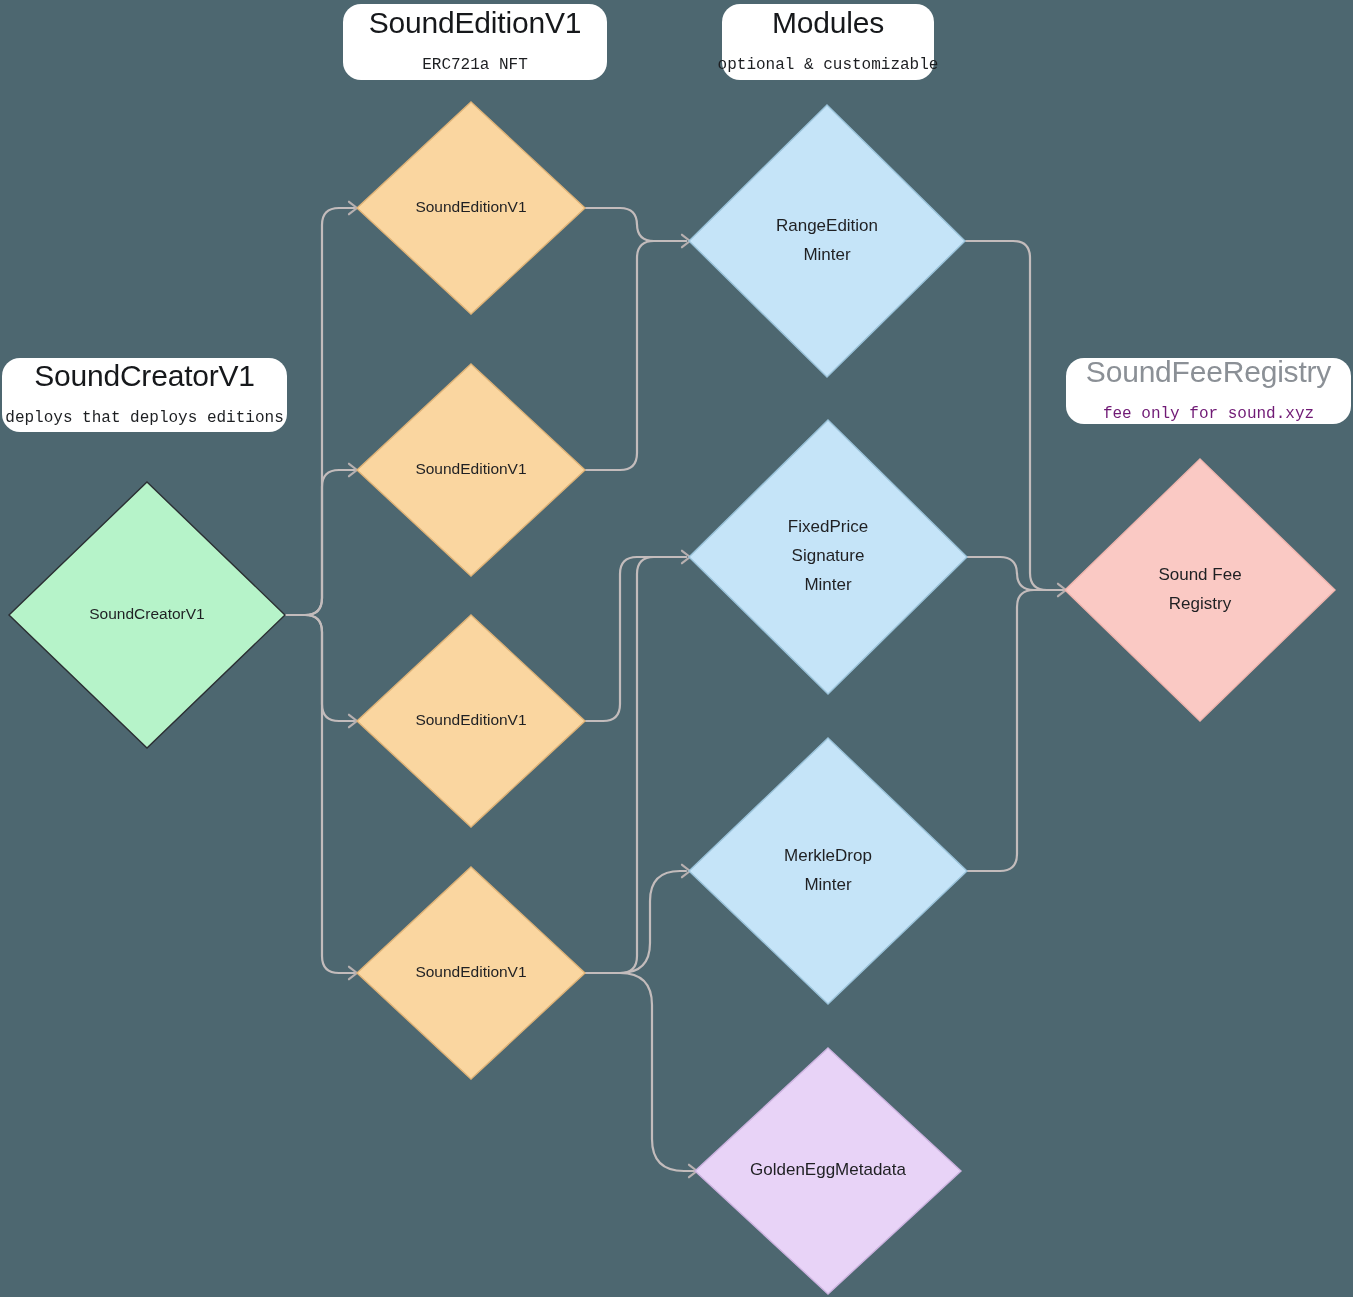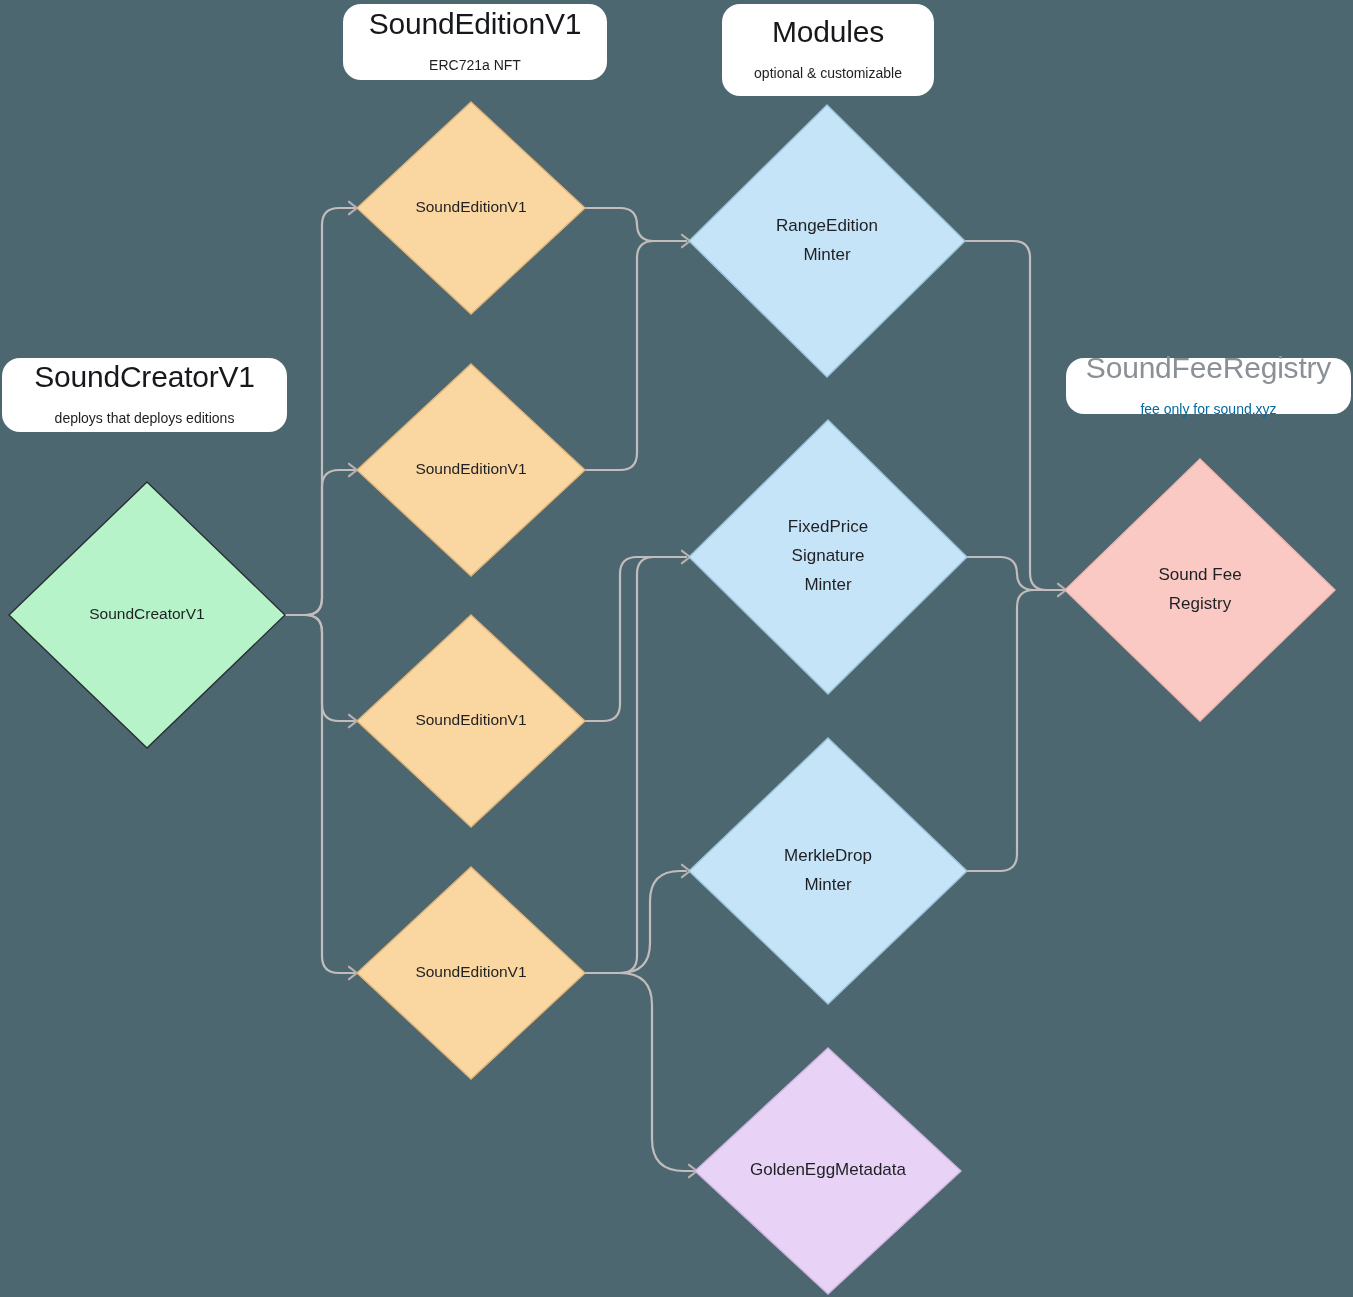--- a/index.html
+++ b/index.html
@@ -71,34 +71,34 @@
   }
   .chip .chip-title {
     font-family: "Liberation Sans", sans-serif;
     font-size: 30px;
     line-height: 1.12;
     color: #16181b;
     letter-spacing: -0.2px;
     white-space: nowrap;
   }
   .chip .chip-sub {
-    font-family: Liberation Sans, sans-serif;
-    font-size: 14px;
+    font-family: Liberation Mono, monospace;
+    font-size: 16px;
     line-height: 1.2;
     color: #1d1f22;
     margin-top: 16px;
     white-space: nowrap;
   }
   .chip.muted .chip-title { color: #8b9096; }
-  .chip.muted .chip-sub { color: #0369a1; }
+  .chip.muted .chip-sub { color: #701a75; }
 
   #chip-edition { left: 343px; top: 4px;  width: 264px; height: 76px; }
-  #chip-modules { left: 722px; top: 4px;  width: 212px; height: 92px; }
+  #chip-modules { left: 722px; top: 4px;  width: 212px; height: 76px; }
   #chip-creator { left: 2px;   top: 358px; width: 285px; height: 74px; }
-  #chip-registry{ left: 1066px;top: 358px; width: 285px; height: 56px; }
+  #chip-registry{ left: 1066px;top: 358px; width: 285px; height: 66px; }
 </style>
 </head>
 <body style="background: rgb(77, 103, 112);">
 
 <div id="diagram-root">
 
   <svg class="canvas" viewBox="0 0 1353 1297">
     <g id="edges-layer">
         <path class="edge" d="M 286 615 L 305 615 Q 322 615 322 598 L 322 225 Q 322 208 339 208 L 355 208" stroke="#c3bcbc"></path>
         <path class="edge" d="M 286 615 L 305 615 Q 322 615 322 598 L 322 487 Q 322 470 339 470 L 355 470" stroke="#c3bcbc"></path>

